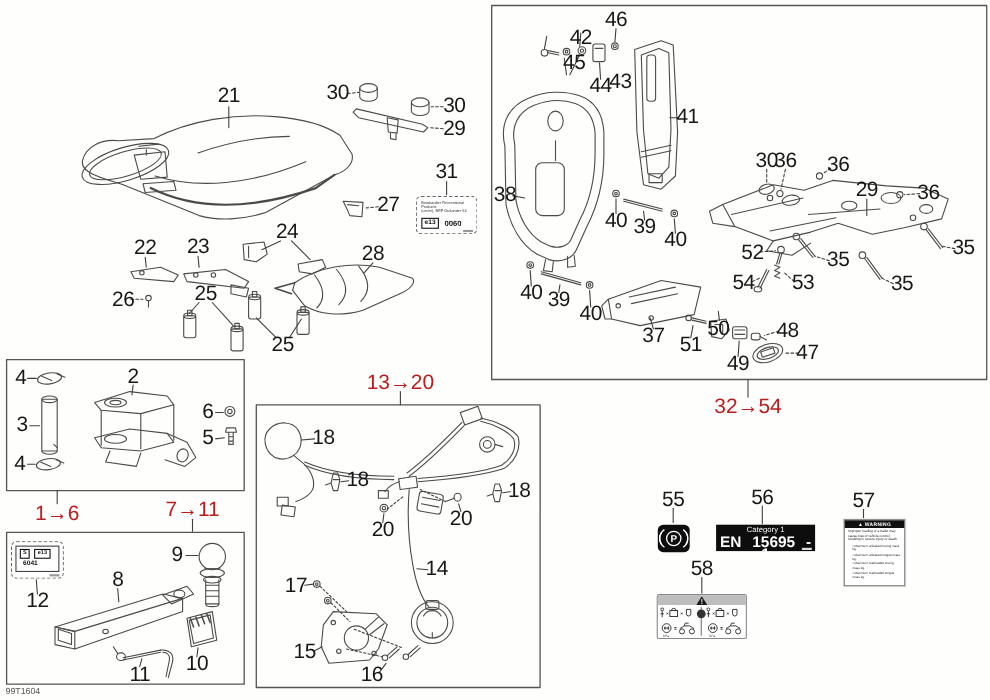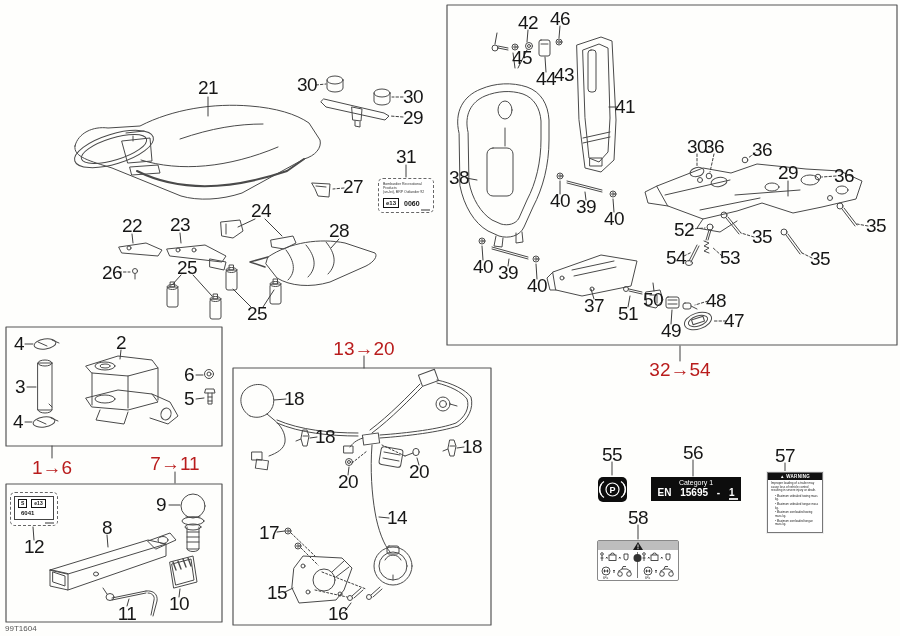--- a/index.html
+++ b/index.html
@@ -27,21 +27,21 @@
   .s12 .inner{border:1px solid #444;height:24px;padding:2px 3px;box-sizing:border-box;}
   .s12 .row{display:flex;gap:4px;align-items:center;}
   .s12 .badge-box{font-size:5px;line-height:7px;border-width:1px;}
   .s12 .code{font-size:6px;font-weight:bold;color:#111;margin-top:2px;margin-left:3px;}
 
   .s55{left:598px;top:477px;width:29px;height:25px;background:#0d0d0d;border-radius:5px;
        display:flex;align-items:center;justify-content:center;}
   .s56{left:651px;top:477px;width:90px;height:24px;background:#0d0d0d;color:#fff;
        text-align:center;padding-top:2px;}
   .s56 .l1{font-size:7px;line-height:8px;}
-  .s56 .l2{font-size:10px;font-weight:bold;line-height:11px;word-spacing:6px;}
+  .s56 .l2{font-size:14px;font-weight:bold;line-height:11px;word-spacing:6px;}
   .s56 .corner-mark{background:#ddd;}
 
   .s57{left:767px;top:472px;width:56px;height:61px;background:#fff;border:1px solid #777;
        box-shadow:0 0 0 1px #eee;}
   .s57 .hdr{background:#111;color:#fff;font-size:4.5px;font-weight:bold;text-align:center;
             line-height:7px;height:7px;letter-spacing:.3px;}
   .s57 .body{padding:2px 3px;color:#222;}
   .s57 .intro{font-size:3px;line-height:3.6px;}
   .s57 ul{margin:2px 0 0 0;padding-left:4px;list-style:none;}
   .s57 li{font-size:2.8px;line-height:3.4px;margin-top:1.5px;}
@@ -490,21 +490,21 @@
       <div class="callout" style="left: 406px; top: 157px;">31</div>
       <div class="callout" style="left: 353px; top: 187px;">27</div>
       <div class="callout" style="left: 132px; top: 226px;">22</div>
       <div class="callout" style="left: 180px; top: 225px;">23</div>
       <div class="callout" style="left: 261px; top: 211px;">24</div>
       <div class="callout" style="left: 339px; top: 231px;">28</div>
       <div class="callout" style="left: 112px; top: 273px;">26</div>
       <div class="callout" style="left: 187px; top: 268px;">25</div>
       <div class="callout" style="left: 257px; top: 314px;">25</div>
       <div class="callout" style="left: 522px; top: 26px; margin-top: 32px;">45</div>
-      <div class="callout" style="left: 528px; top: 23px;">42</div>
+      <div class="callout" style="left: 528px; top: 35px;">42</div>
       <div class="callout" style="left: 560px; top: 19px;">46</div>
       <div class="callout" style="left: 516px; top: 75px; margin-left: 48px;">43</div>
       <div class="callout" style="left: 546px; top: 79px;">44</div>
       <div class="callout" style="left: 625px; top: 107px;">41</div>
       <div class="callout" style="left: 459px; top: 178px;">38</div>
       <div class="callout" style="left: 560px; top: 201px;">40</div>
       <div class="callout" style="left: 586px; top: 207px;">39</div>
       <div class="callout" style="left: 614px; top: 219px;">40</div>
       <div class="callout" style="left: 697px; top: 147px;">30</div>
       <div class="callout" style="left: 714px; top: 147px;">36</div>

